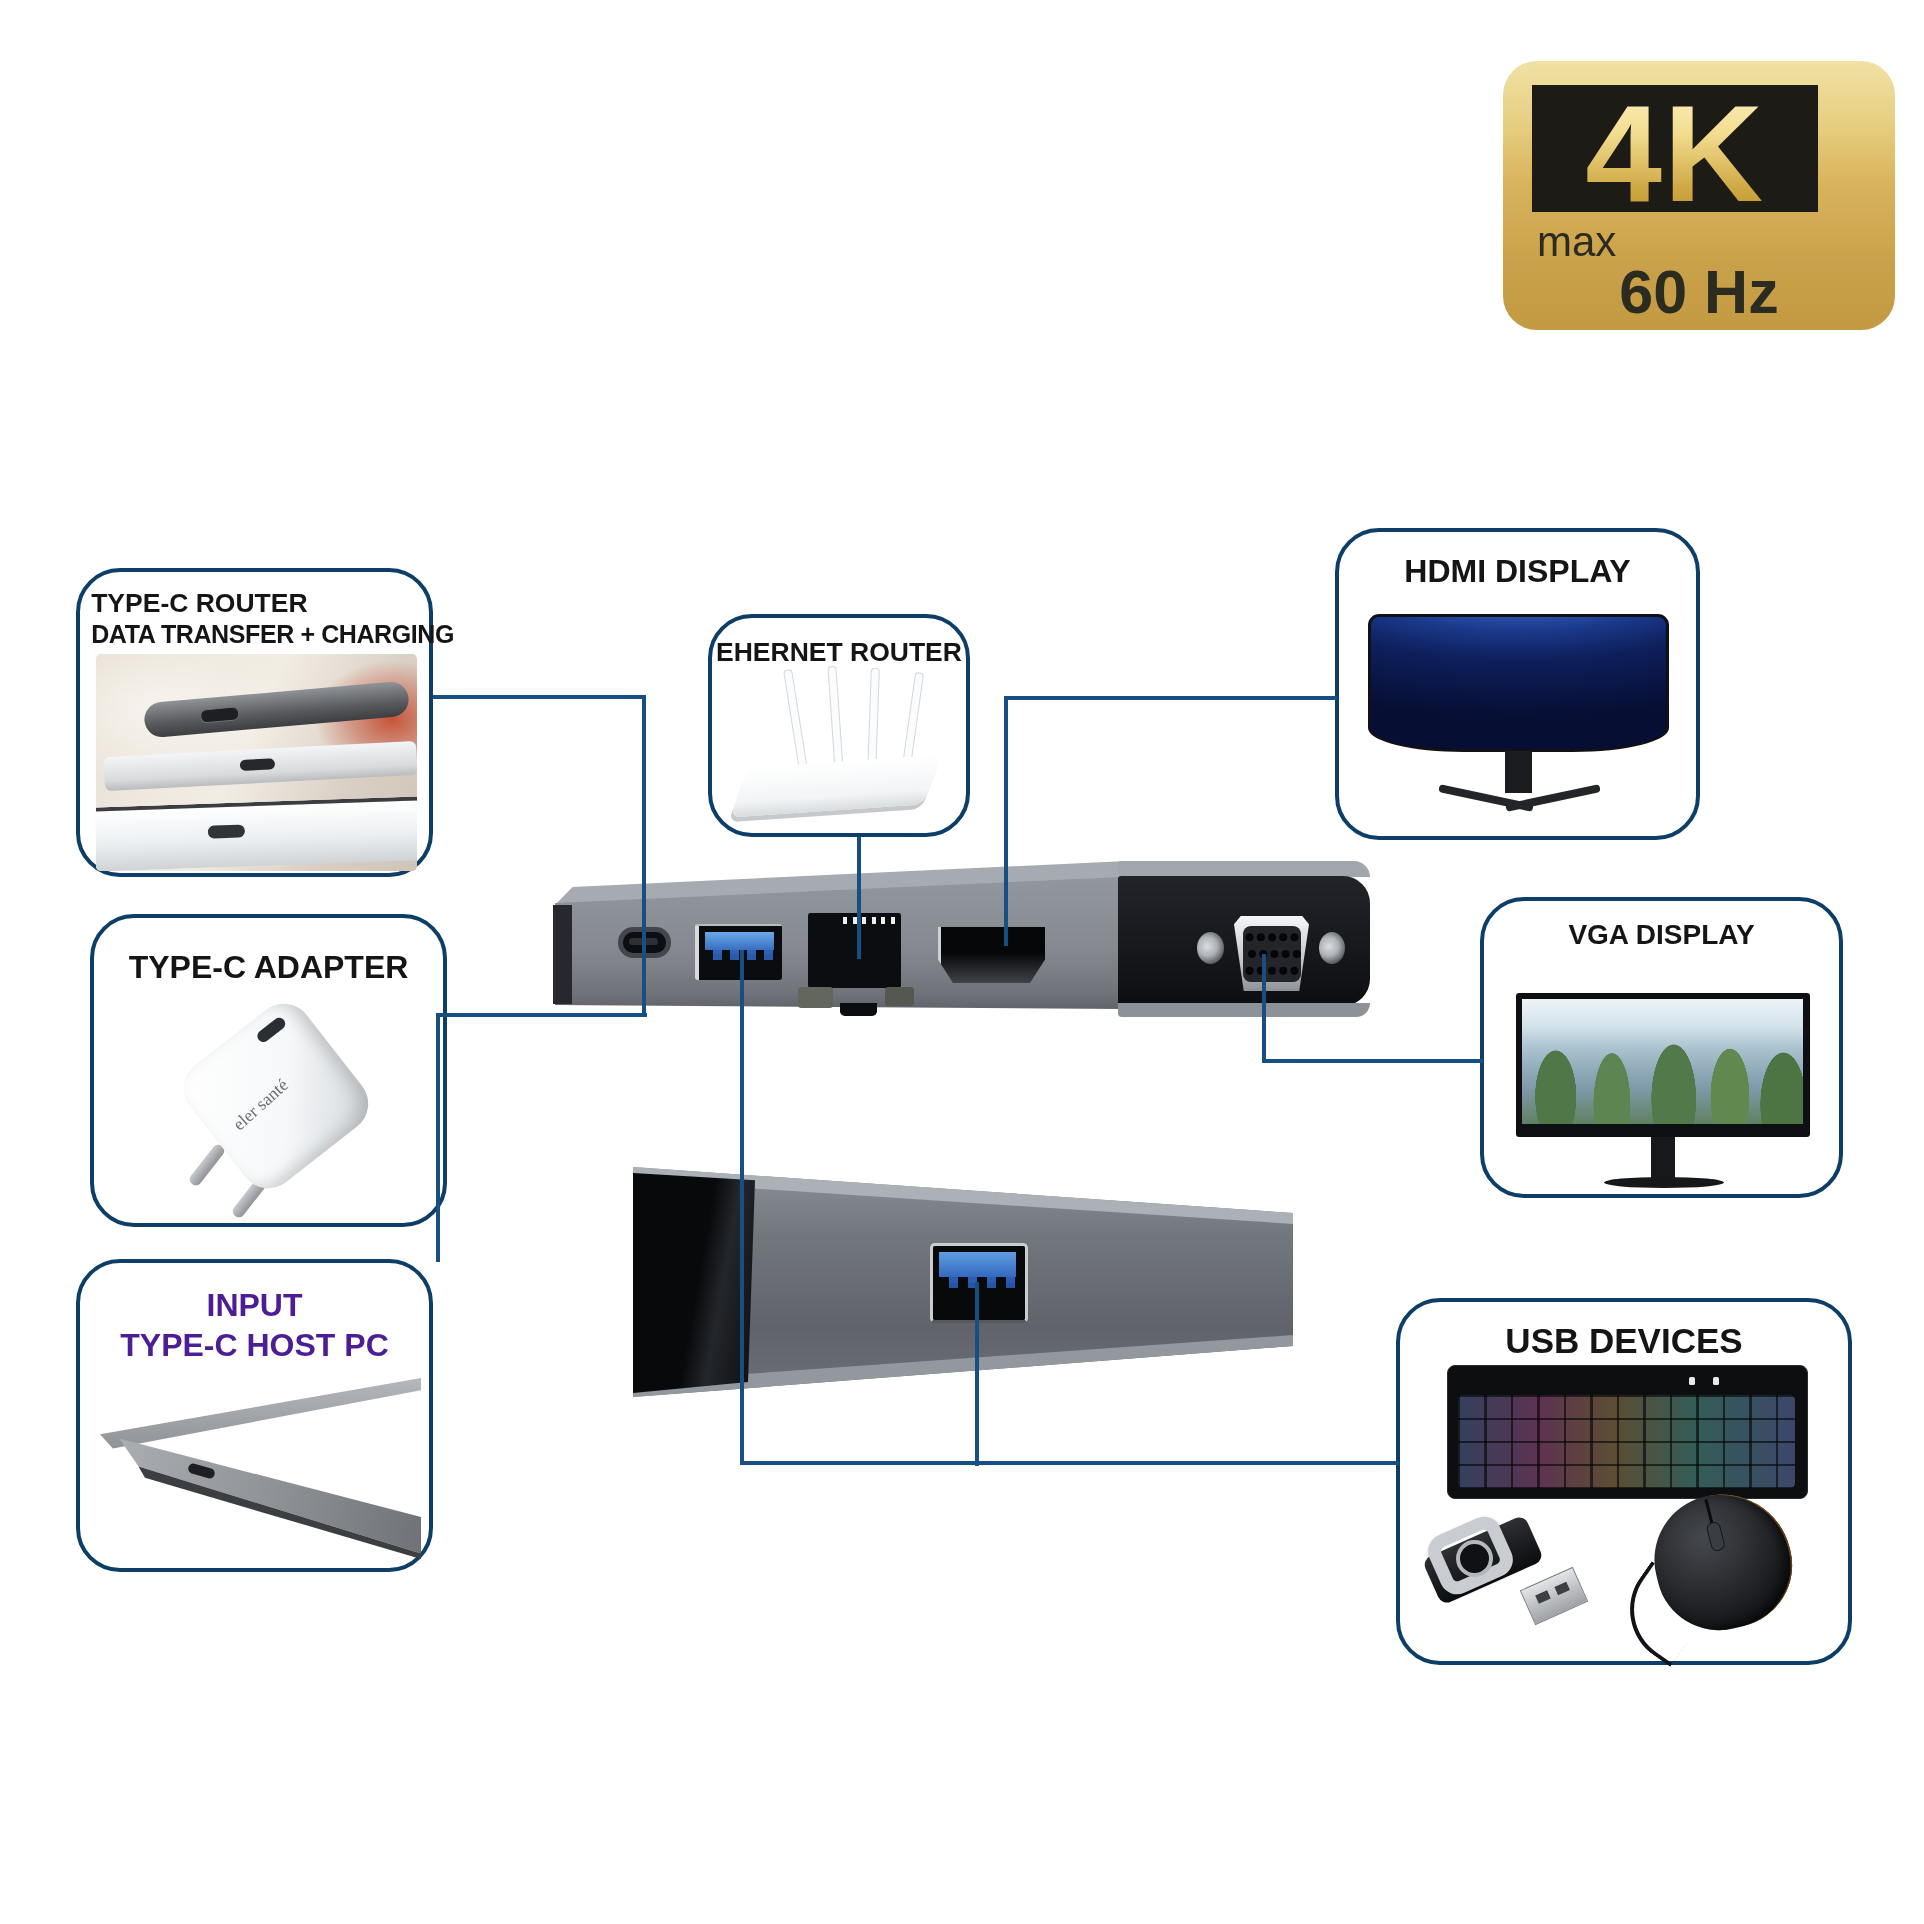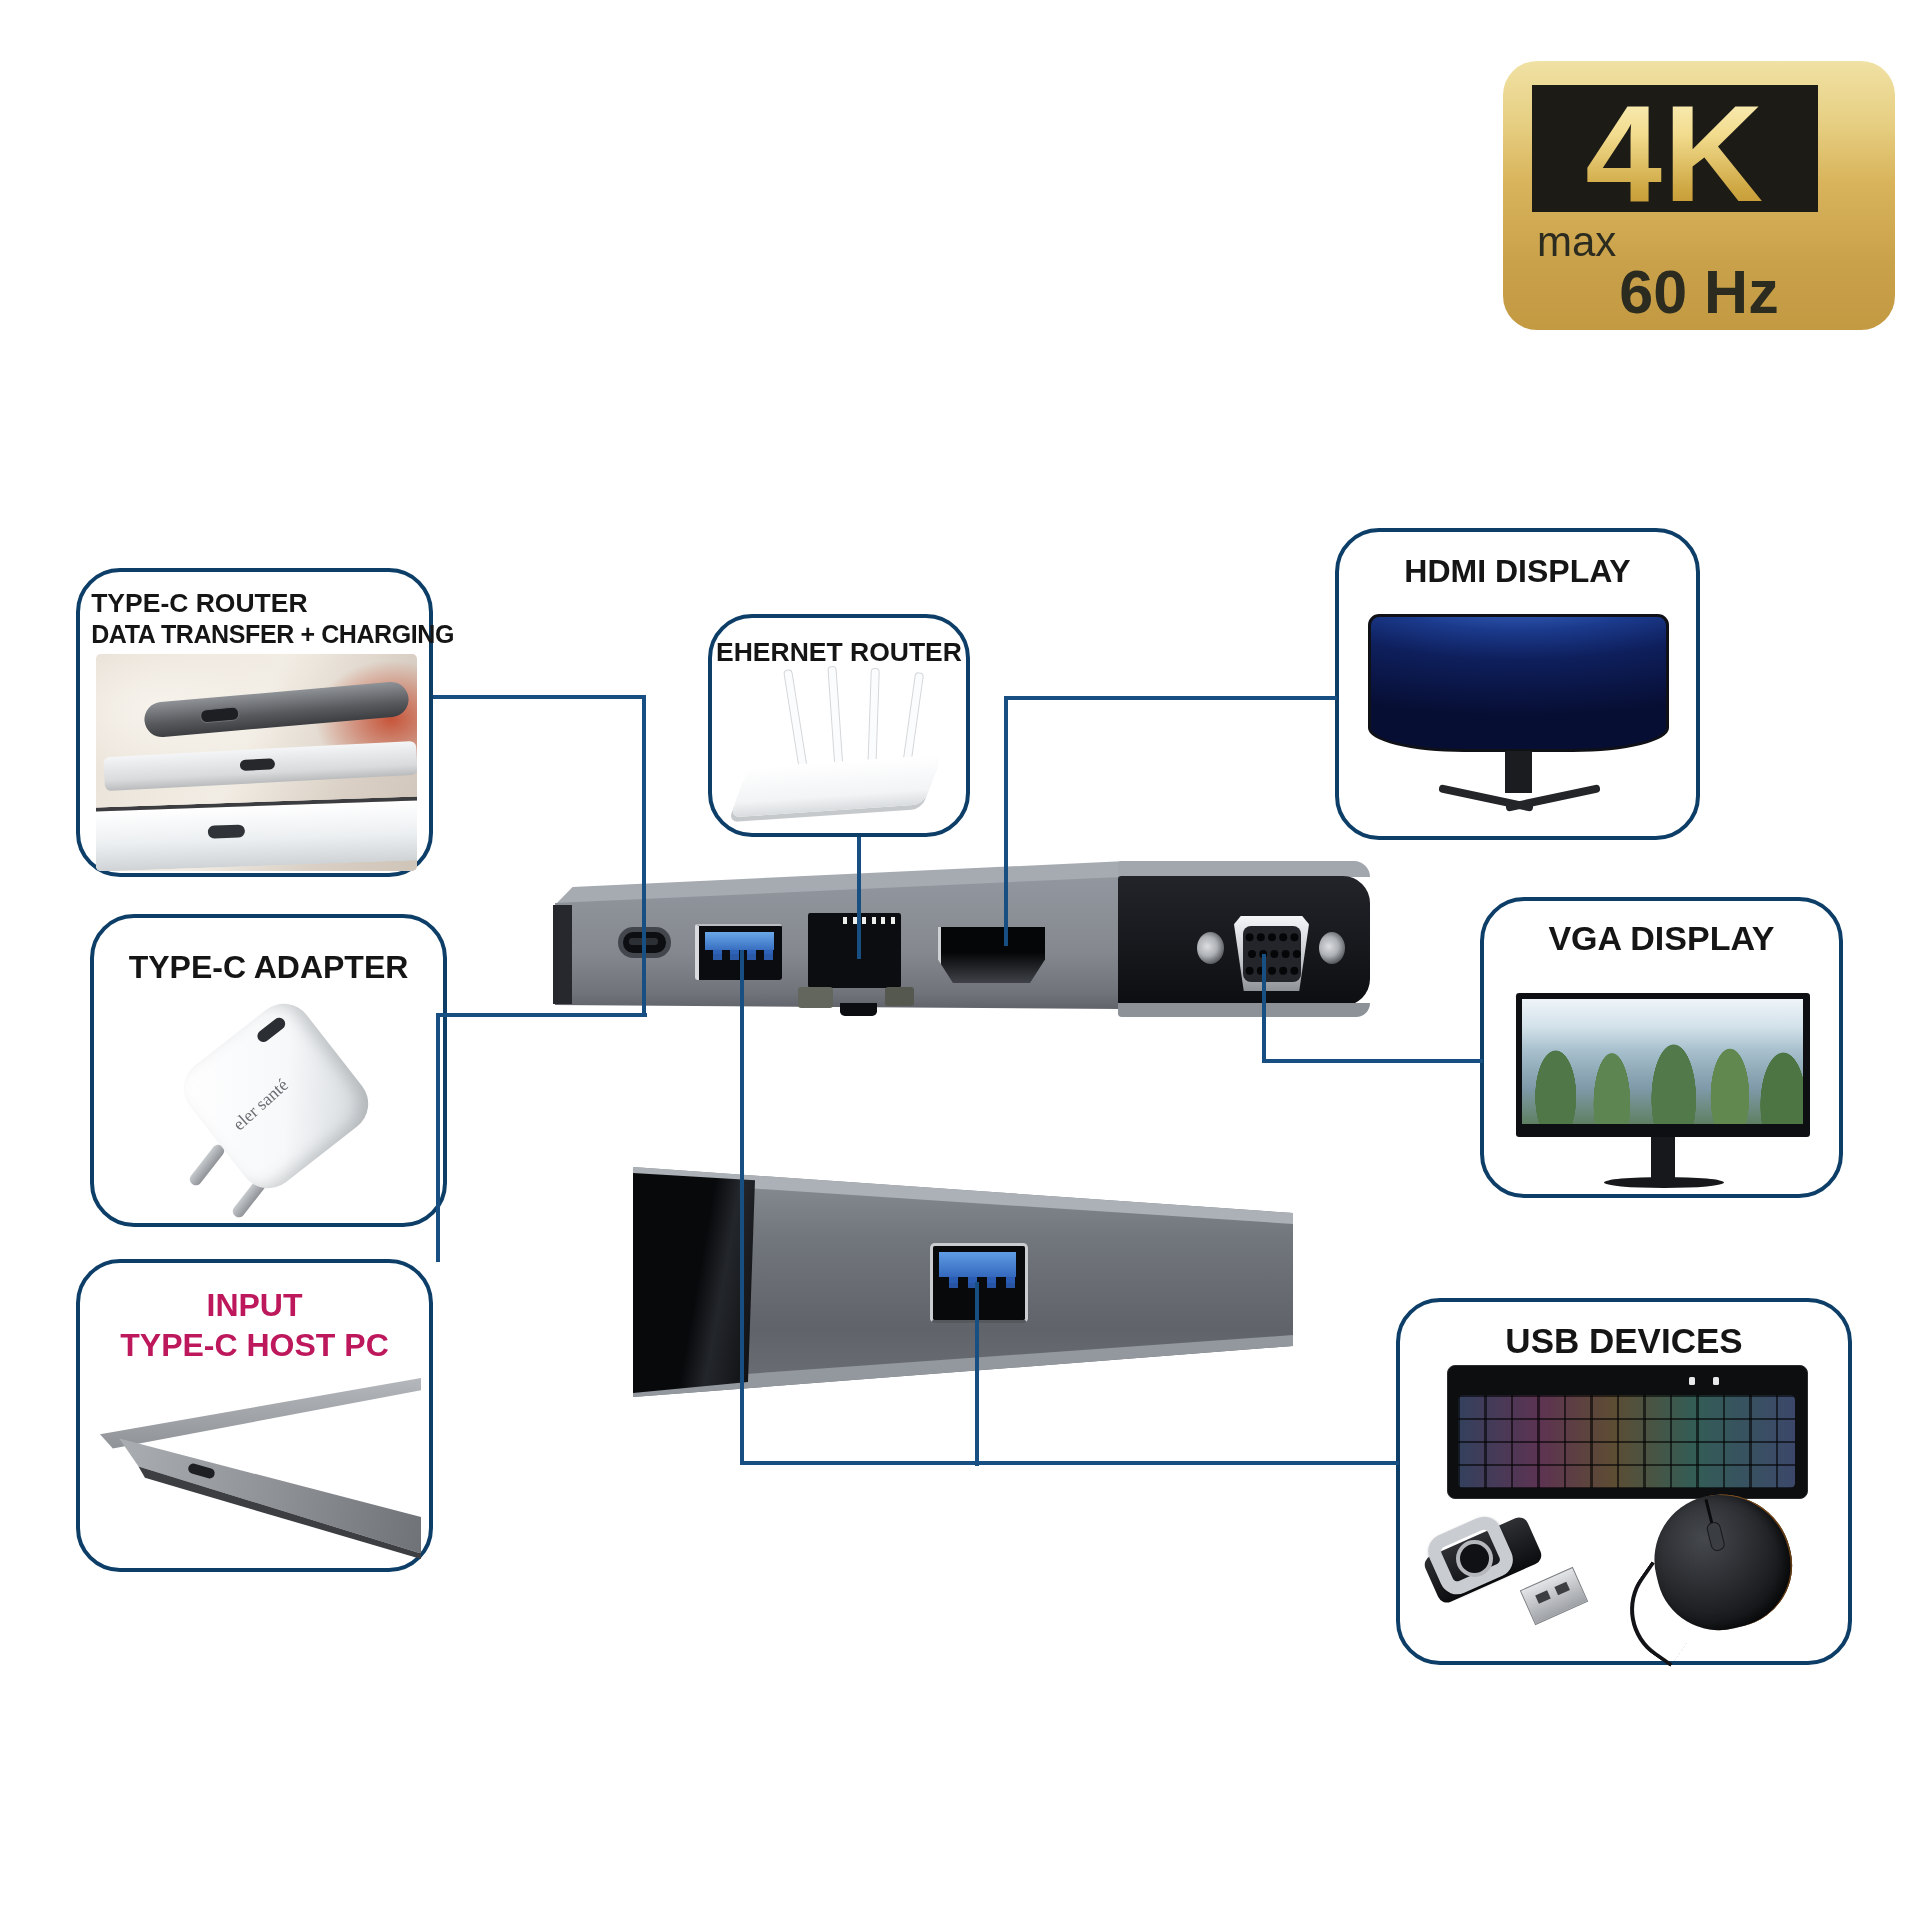--- a/index.html
+++ b/index.html
@@ -3,21 +3,21 @@
 <meta charset="utf-8">
 <style>
   html,body{margin:0;padding:0;background:#fff;}
   .canvas{position:relative;width:1925px;height:1925px;background:#fff;overflow:hidden;
           font-family:"Liberation Sans",sans-serif;}
 
   
   .callout{position:absolute;border:4px solid #0d3e68;border-radius:44px;background:#fff;box-sizing:border-box;}
   .callout-title{position:absolute;left:0;right:0;text-align:center;font-weight:bold;color:#151515;white-space:nowrap;}
   .callout-title.left{text-align:left;}
-  .red{color:#be185d;}
+  .red{color:#4c1d95;}
 
   
   .cline{position:absolute;background:#174f82;z-index:40;}
 
   
   .badge{position:absolute;left:1503px;top:61px;width:392px;height:269px;border-radius:34px;
          background:linear-gradient(180deg,#f0e1a4 0%,#e7d084 22%,#d9b45c 45%,#c9a14a 75%,#c39a42 100%);}
   .badge-band{position:absolute;left:29px;top:24px;width:286px;height:127px;background:#1c1b16;}
   .badge-4k{position:absolute;left:0;right:0;top:-11.2px;text-align:center;font-size:138px;font-weight:bold;letter-spacing:1.6px;
             background:linear-gradient(180deg,#fdf6cf 0%,#f2dc8e 38%,#cfa844 72%,#b5861f 100%);
@@ -217,21 +217,21 @@
       <div class="abs" style="left:6.4px;top:6.4px;width:301px;height:138px;border:3.2px solid #101116;box-sizing:border-box;
                   border-radius:11.2px 11.2px 96px 96px / 11.2px 11.2px 24px 24px;
                   background:radial-gradient(145% 125% at 50% -50%,#bfe2ff 0%,#6fa3ea 16%,#3763bd 32%,#1b3a8c 48%,#0e1f5c 66%,#070e33 100%);"></div>
       <div class="abs" style="left:143px;top:143px;width:27px;height:42px;background:#1b1c20;"></div>
       <div class="abs" style="left:76px;top:186px;width:96px;height:8px;background:#232528;border-radius:4px;transform:rotate(12deg);"></div>
       <div class="abs" style="left:143px;top:186px;width:96px;height:8px;background:#232528;border-radius:4px;transform:rotate(-12deg);"></div>
     </div>
   </div>
 
   <div class="callout" style="left:1480px;top:897px;width:363px;height:301px;">
-    <div class="callout-title" style="top:17.6px;font-size:34px;">VGA DISPLAY</div>
+    <div class="callout-title" style="top:17.6px;font-size:28px;">VGA DISPLAY</div>
     <div class="abs" style="left:32px;top:84px;width:301px;height:205px;">
       <div class="abs" style="left:0;top:8px;width:294px;height:144px;background:#0e0f12;border-radius:3.2px;">
         <div class="abs" style="left:6.4px;top:6.4px;width:281px;height:125px;
                     background:radial-gradient(34px 76px at 12% 78%,#4f7747 0 60%,transparent 61%),
                                radial-gradient(30.5px 84px at 32% 84%,#5d8551 0 60%,transparent 61%),
                                radial-gradient(37px 90px at 54% 80%,#51794a 0 60%,transparent 61%),
                                radial-gradient(32px 79px at 74% 78%,#60884f 0 60%,transparent 61%),
                                radial-gradient(38px 87px at 93% 85%,#4d7544 0 60%,transparent 61%),
                                linear-gradient(180deg,#eef4f8 0%,#d3e2ea 22%,#aac2cf 40%,#8fa9b7 58%,#7e99a8 72%,#6f8d84 86%,#5f7f62 100%);"></div>
       </div>

